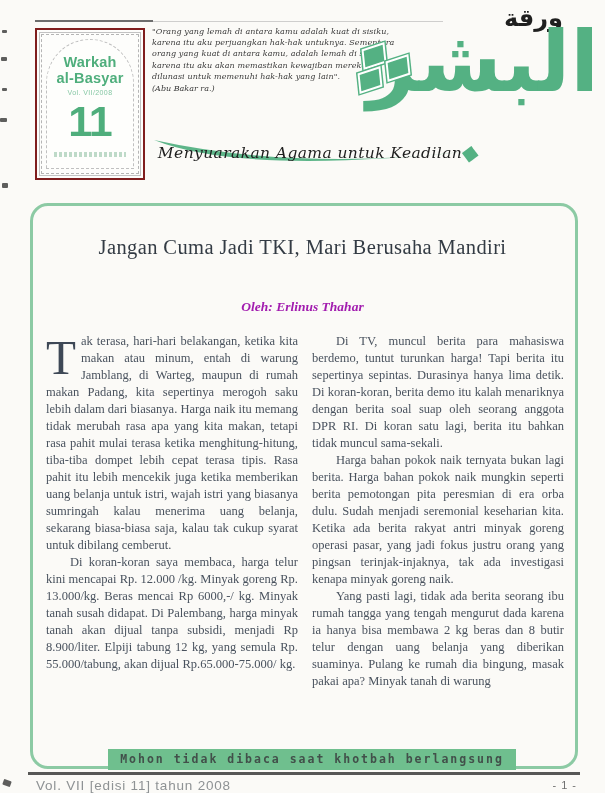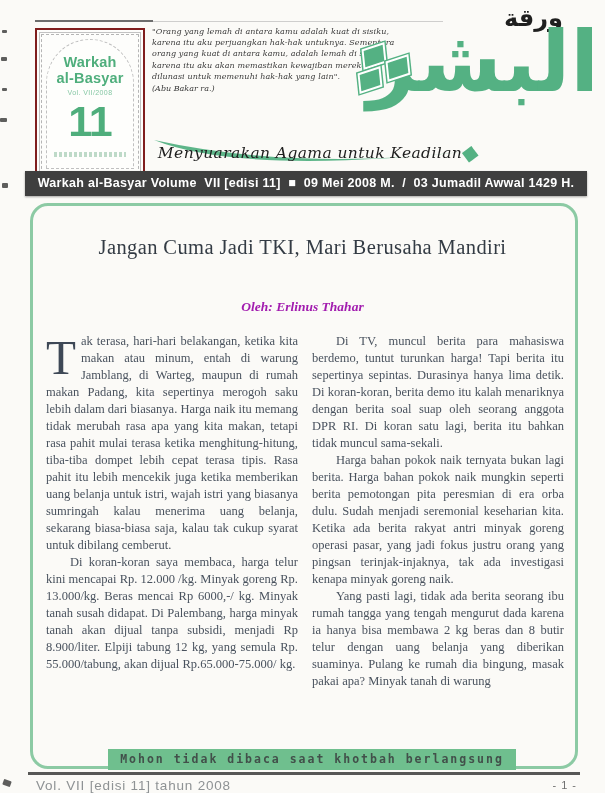--- a/index.html
+++ b/index.html
@@ -187,21 +187,20 @@
     <div class="d d3"></div>
   </div>
 
   <svg class="swoosh" viewBox="0 0 340 52">
     <path d="M4,16 Q95,52 330,26 Q150,48 4,16 Z" fill="#54b183" opacity="0.95"></path>
   </svg>
   <div class="diamond-ornament">◆</div>
 
   <div class="tagline">Menyuarakan Agama untuk Keadilan</div>
 
-  <div class="issue-banner">Warkah al-Basyar Volume  VII [edisi 11]  ■  09 Mei 2008 M.  /  03 Jumadil Awwal 1429 H.</div>
 
   <div class="article-frame"></div>
   <div class="article-title">Jangan Cuma Jadi TKI, Mari Berusaha Mandiri</div>
   <div class="article-byline">Oleh: Erlinus Thahar</div>
 
   <div class="columns">
     <div class="col">
       <p><span class="dropcap">T</span><span>ak terasa, hari-hari belakangan, ketika kita makan atau minum, entah di warung Jamblang, di Warteg, maupun di rumah makan Padang, kita sepertinya merogoh saku lebih dalam dari biasanya. Harga naik itu memang tidak merubah rasa apa yang kita makan, tetapi rasa pahit mulai terasa ketika menghitung-hitung, tiba-tiba dompet lebih cepat terasa tipis. Rasa pahit itu lebih mencekik juga ketika memberikan uang belanja untuk istri, wajah istri yang biasanya sumringah kalau menerima uang belanja, sekarang biasa-biasa saja, kalau tak cukup syarat untuk dibilang cemberut.</span></p>
       <p class="indent">Di koran-koran saya membaca, harga telur kini mencapai Rp. 12.000 /kg. Minyak goreng Rp. 13.000/kg. Beras mencai Rp 6000,-/ kg. Minyak tanah susah didapat. Di Palembang, harga minyak tanah akan dijual tanpa subsidi, menjadi Rp 8.900/liter. Elpiji tabung 12 kg, yang semula Rp. 55.000/tabung, akan dijual Rp.65.000-75.000/ kg.</p>
     </div>

